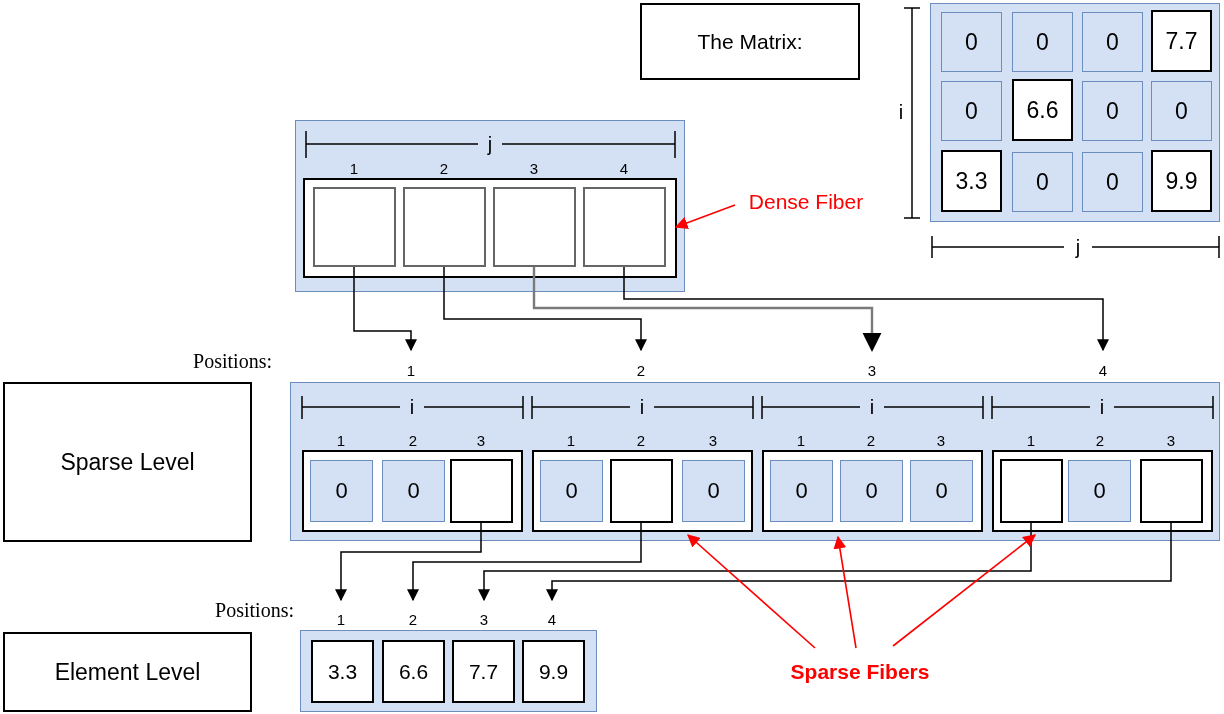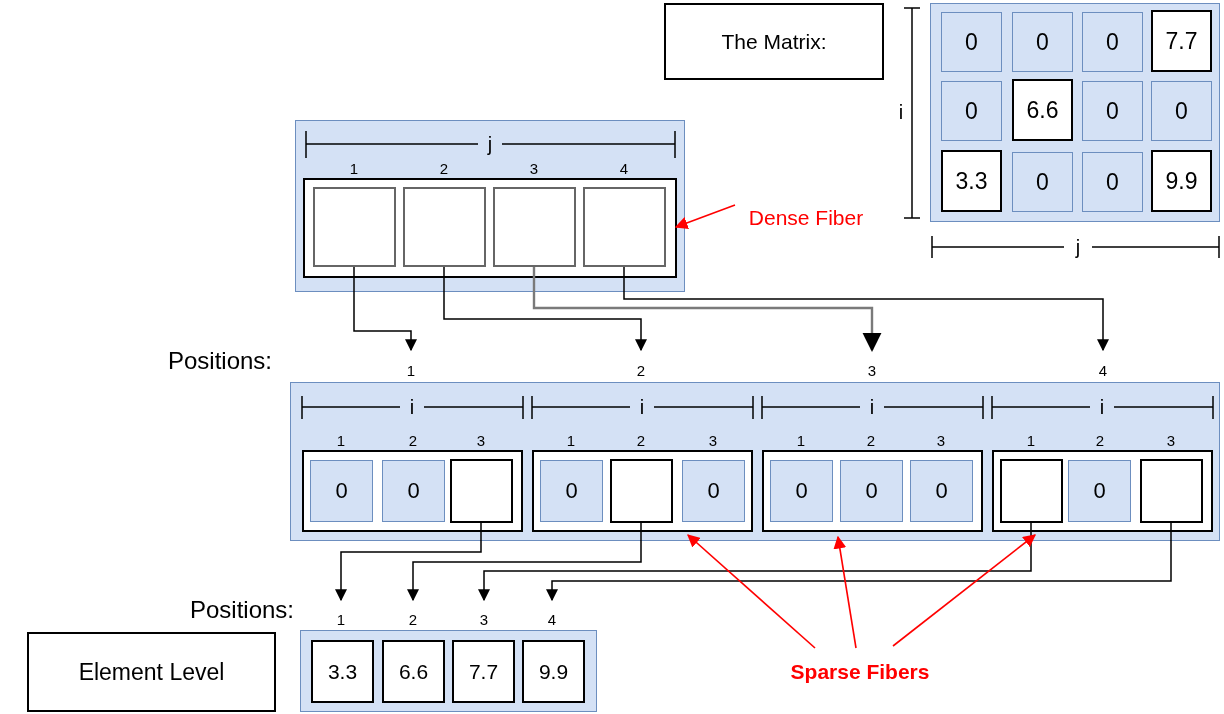--- a/index.html
+++ b/index.html
@@ -10,31 +10,31 @@
   }
   *{margin:0;padding:0;box-sizing:border-box;}
   html,body{background:#ffffff;}
   body{font-family:"Liberation Sans", sans-serif;color:#000;}
   #canvas{position:relative;width:1224px;height:714px;background:#fff;overflow:hidden;}
 
   .panel{position:absolute;background:var(--blue-fill);border:1.5px solid var(--blue-stroke);}
   .wbox{position:absolute;background:#fff;border:2px solid #000;}
   .graybox{position:absolute;background:#fff;border:2px solid var(--gray);}
   .levelbox{position:absolute;background:#fff;border:2px solid #000;
-            display:flex;align-items:center;justify-content:center;font-size:23px;margin-left:24px;}
+            display:flex;align-items:center;justify-content:center;font-size:23px;}
   .cell{position:absolute;display:flex;align-items:center;justify-content:center;}
   .cell.blue{background:var(--blue-fill);border:1.5px solid var(--blue-stroke);}
   .cell.white{background:#fff;border:2px solid #000;}
   .mcell{width:61px;height:60px;font-size:23px;}
   .scell{width:63px;height:62px;font-size:22px;}
   .ecell{width:63px;height:63px;font-size:21px;background:#fff;border:2px solid #000;}
   .lbl{position:absolute;transform:translate(-50%,-50%);white-space:nowrap;line-height:1;}
   .small{font-size:15px;}
   .axis{font-size:20px;}
-  .caption{font-size:24px;}
+  .caption{font-size:20px;font-family:Liberation Serif, serif;}
   .redlbl{color:var(--red);font-size:21px;}
   svg.overlay{position:absolute;left:0;top:0;z-index:5;pointer-events:none;}
   .lbl,.levelbox,.cell{z-index:3;}
 </style>
 </head>
 <body>
 
 <div id="canvas">
 
   <div class="levelbox" style="left:640px;top:3px;width:220px;height:77px;font-size:21px;">
@@ -92,28 +92,31 @@
   <div class="lbl small" style="left:444px;top:168px;">2</div>
   <div class="lbl small" style="left:534px;top:168px;">3</div>
   <div class="lbl small" style="left:624px;top:168px;">4</div>
 
   <div class="wbox" style="left:303px;top:178px;width:374px;height:100px;"></div>
   <div class="graybox" style="left:313px;top:187px;width:83px;height:80px;"></div>
   <div class="graybox" style="left:403px;top:187px;width:83px;height:80px;"></div>
   <div class="graybox" style="left:493px;top:187px;width:83px;height:80px;"></div>
   <div class="graybox" style="left:583px;top:187px;width:83px;height:80px;"></div>
 
-  <div class="lbl redlbl" style="left:806px;top:201px;margin-top:16px;">Dense Fiber</div>
+  <div class="lbl redlbl" style="left:806px;top:201px;">Dense Fiber</div>
 
   <div class="lbl caption" style="left:122px;top:361px;transform:translateY(-50%);width:150px;text-align:right;">Positions:</div>
   <div class="lbl small" style="left:411px;top:370px;">1</div>
   <div class="lbl small" style="left:641px;top:370px;">2</div>
   <div class="lbl small" style="left:872px;top:370px;">3</div>
   <div class="lbl small" style="left:1103px;top:370px;">4</div>
 
+  <div class="levelbox" style="left:3px;top:382px;width:249px;height:160px;">
+    <span>Sparse Level</span>
+  </div>
 
   <div class="panel" style="left:290px;top:382px;width:930px;height:159px;"></div>
 
   <div class="lbl axis" style="left:412px;top:407px;">i</div>
   <div class="lbl axis" style="left:642px;top:407px;">i</div>
   <div class="lbl axis" style="left:872px;top:407px;">i</div>
   <div class="lbl axis" style="left:1102px;top:407px;">i</div>
 
   <div class="lbl small" style="left:341px;top:440px;">1</div>
   <div class="lbl small" style="left:413px;top:440px;">2</div>

